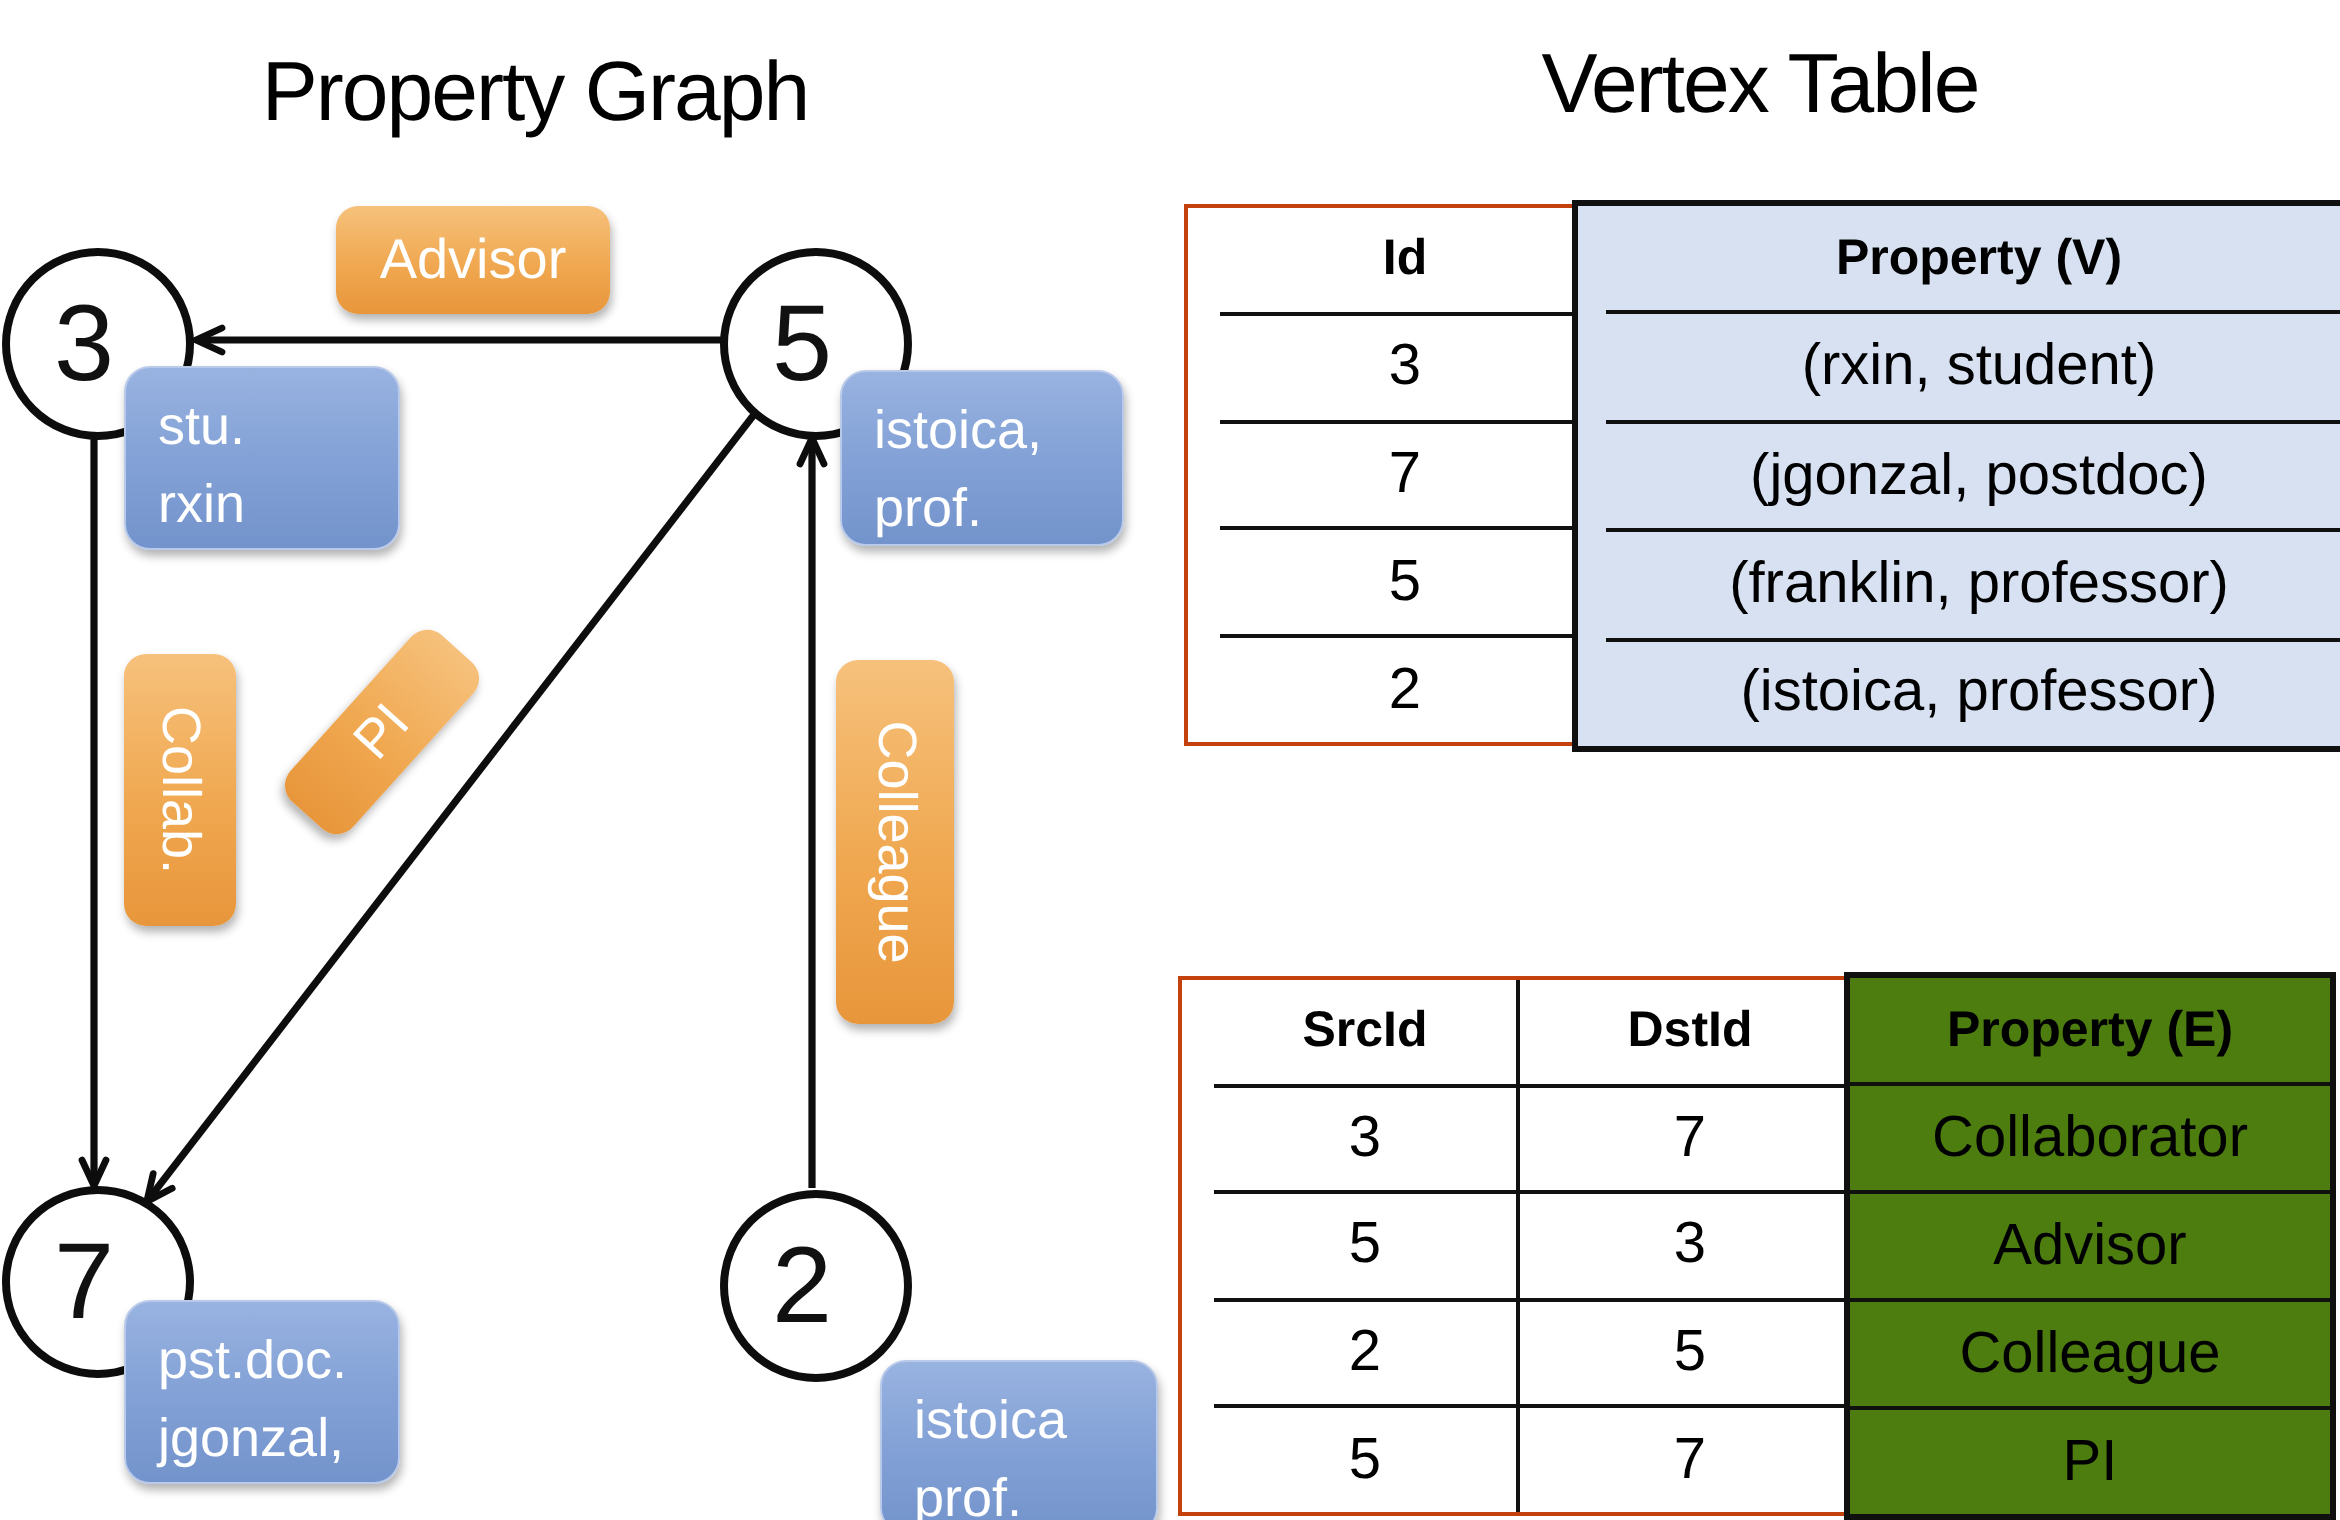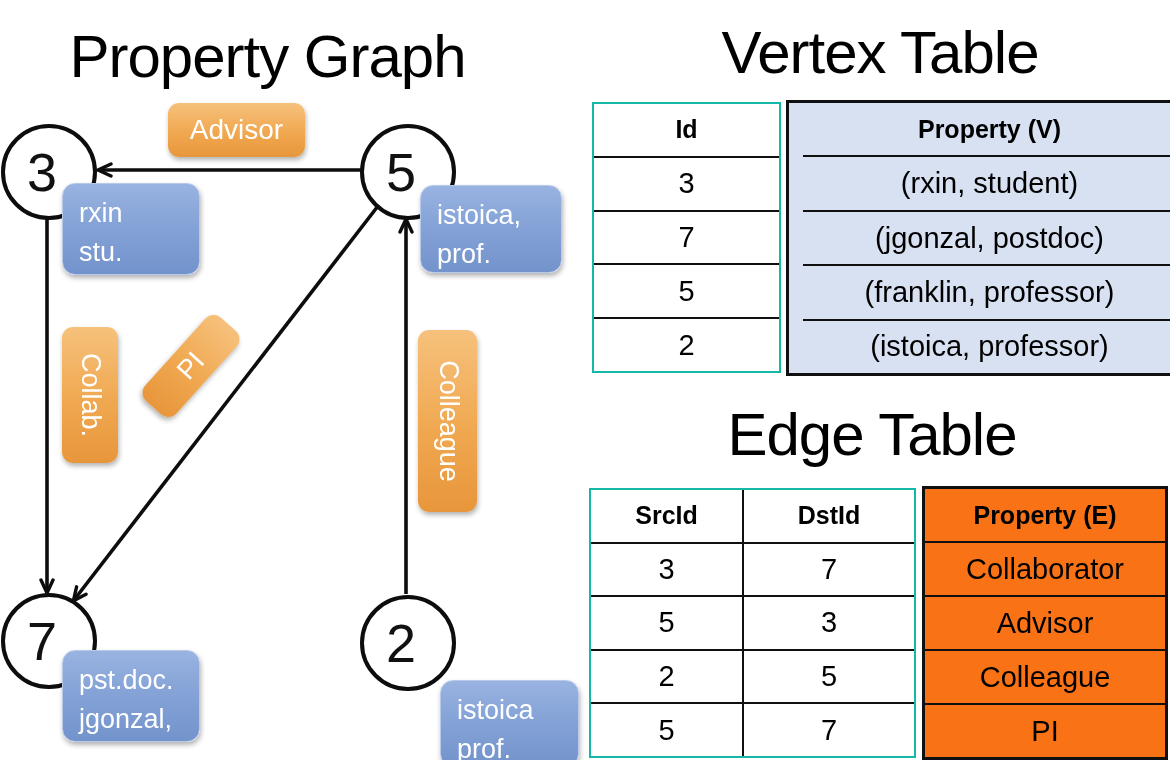--- a/index.html
+++ b/index.html
@@ -1,18 +1,18 @@
 <!DOCTYPE html>
 <html><head>
 <meta charset="utf-8">
 <style>
   html,body{margin:0;padding:0;background:#fff;}
   #stage{position:relative;width:1170px;height:760px;background:#ffffff;overflow:hidden;
          font-family:"Liberation Sans",sans-serif;}
-  .title{position:absolute;color:#000;font-size:60px;letter-spacing:-1px;text-align:center;
+  .title{position:absolute;color:#000;font-size:42px;letter-spacing:-1px;text-align:center;
          font-weight:400;white-space:nowrap;}
   
   #edges{position:absolute;left:0;top:0;z-index:1;}
   .node{position:absolute;width:88px;height:88px;border-radius:50%;background:#fff;
         border:4px solid #0d0d0d;z-index:2;display:flex;align-items:center;justify-content:center;}
   .node span{font-size:54px;font-weight:300;color:#111;padding-right:14px;line-height:1;}
   .card{position:absolute;z-index:3;border-radius:13px;color:#fff;
         background:linear-gradient(180deg,#99B3E1 0%,#85A3D7 45%,#7393CC 100%);
         border:1.5px solid #b9c9ea;box-shadow:1px 3px 5px rgba(0,0,0,.30);
         padding:10px 8px 8px 16px;font-size:27px;line-height:1.45;}
@@ -25,24 +25,24 @@
   .etag .v{position:absolute;left:50%;top:50%;transform:translate(-50%,-50%) rotate(90deg);
            font-size:27px;white-space:nowrap;}
   .etag .vu{position:absolute;left:50%;top:50%;transform:translate(-50%,-50%) rotate(-90deg);
            font-size:27px;white-space:nowrap;}
   
   .tbl{position:absolute;display:flex;flex-direction:column;background:#fff;}
   .tbl .row{flex:1;display:flex;align-items:center;justify-content:center;
             border-bottom:2px solid #101010;font-size:29px;color:#000;}
   .tbl .row:last-child{border-bottom:none;}
   .tbl .hdr{font-weight:bold;font-size:25px;}
-  .thin{border:2px solid #14b8a6;}
+  .thin{border:2px solid #c2410c;padding-left:16px;}
   .thick{border:3px solid #101010;}
   .bluefill{background:#D8E1F2;}
-  .tanfill{background:#f97316;}
+  .tanfill{background:#4d7c0f;}
   .split{display:flex;padding:0;}
   .split .c1{width:151px;height:100%;display:flex;align-items:center;justify-content:center;
              border-right:2px solid #101010;}
   .split .c2{flex:1;height:100%;display:flex;align-items:center;justify-content:center;border-radius:17px;}
 </style>
 </head>
 <body>
 
 <div id="stage">
 
@@ -67,22 +67,22 @@
     <span>5</span>
     </div>
   <div class="node" style="left:1px;top:593px;">
     <span>7</span>
     </div>
   <div class="node" style="left:360px;top:595px;">
     <span>2</span>
     </div>
 
   <div class="card" style="left:62px;top:183px;width:112px;height:72px;">
+    <span>stu.</span>
     <span>rxin</span>
-    <span>stu.</span>
   </div>
   <div class="card" style="left:420px;top:185px;width:116px;height:68px;">
     <span>istoica,</span>
     <span>prof.</span>
   </div>
   <div class="card" style="left:62px;top:650px;width:112px;height:72px;">
     <span>pst.doc.</span>
     <span>jgonzal,</span>
   </div>
   <div class="card" style="left:440px;top:650px;width:113px;height:67px;margin-top:30px;">
@@ -114,21 +114,20 @@
   </div>
 
   <div class="tbl thick bluefill" style="left:786px;top:100px;width:373px;height:270px;padding-left:14px;">
     <div class="row hdr">Property (V)</div>
     <div class="row">(rxin, student)</div>
     <div class="row">(jgonzal, postdoc)</div>
     <div class="row">(franklin, professor)</div>
     <div class="row">(istoica, professor)</div>
   </div>
 
-  <div class="title" style="left:592px;top:400px;width:560px;">Edge Table</div>
 
   <div class="tbl thin" style="left:589px;top:488px;width:323px;height:266px;justify-content:space-between;">
     <div class="row split">
       <div class="c1 hdr">SrcId</div>
       <div class="c2 hdr">DstId</div>
     </div>
     <div class="row split">
       <div class="c1">3</div>
       <div class="c2">7</div>
     </div>

